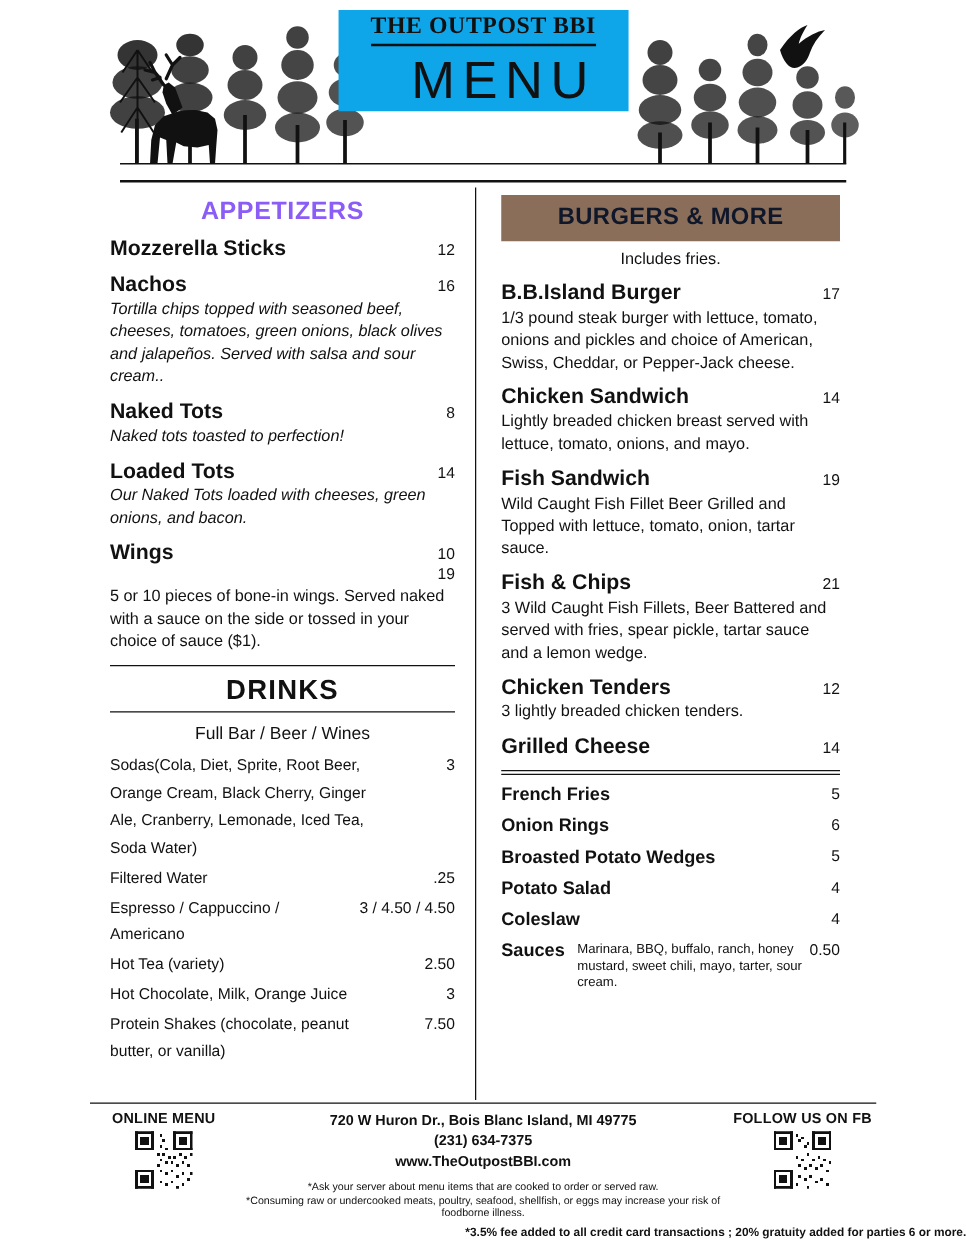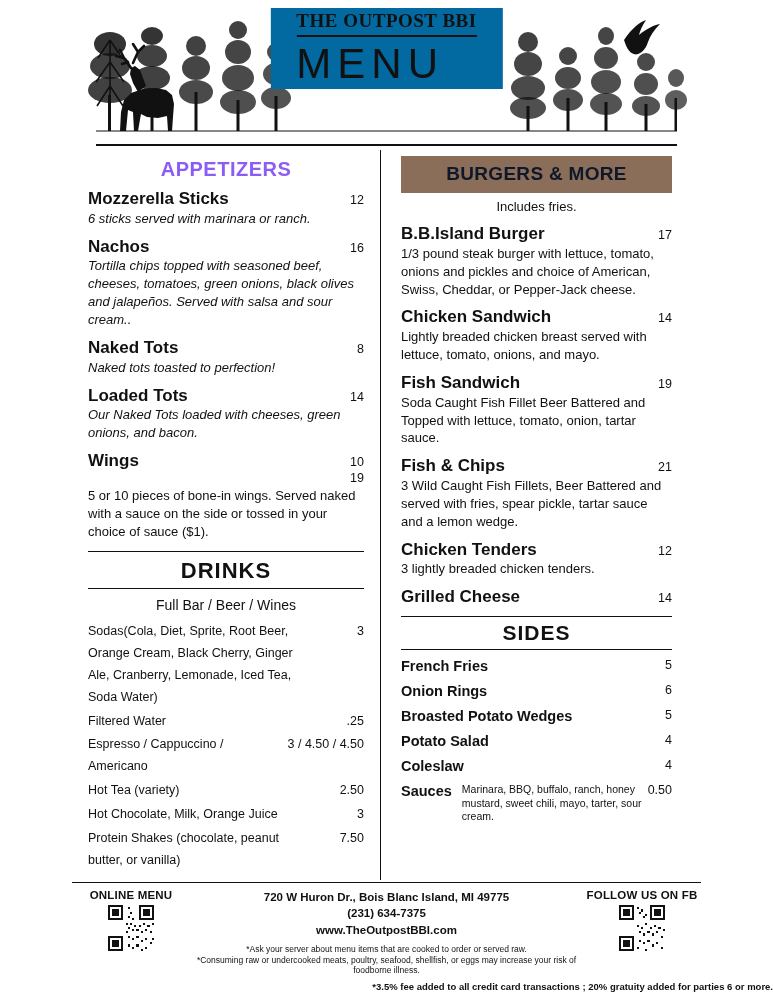--- a/index.html
+++ b/index.html
@@ -32,23 +32,23 @@
   .header-art {
     position: absolute;
     left: 0; top: 0;
     width: 773px; height: 150px;
   }
   .brand-block {
     position: absolute;
     left: 50%;
     transform: translateX(-50%);
     top: 8px;
-    text-align: left;
+    text-align: right;
     z-index: 5;
-    background: #0369a1;
+    background: #0ea5e9;
     padding: 2px 26px 4px 26px;
   }
   .brand-name {
     font-family: "Liberation Serif", serif;
     font-weight: bold;
     font-size: 19px;
     letter-spacing: 0.5px;
     padding-bottom: 3px;
     border-bottom: 2px solid #111;
     display: inline-block;
@@ -352,21 +352,20 @@
 
       <div class="section-title-plain">APPETIZERS</div>
 
       <div>
 
         <div class="item">
           <div class="item-head">
             <div class="item-name">Mozzerella Sticks</div>
             <div class="item-price">12</div>
           </div>
-          <div class="item-desc">6 sticks served with marinara or ranch.</div>
         </div>
 
         <div class="item">
           <div class="item-head">
             <div class="item-name">Nachos</div>
             <div class="item-price">16</div>
           </div>
           <div class="item-desc">Tortilla chips topped with seasoned beef, cheeses, tomatoes, green onions, black olives and jalapeños. Served with salsa and sour cream..</div>
         </div>
 
@@ -454,21 +453,21 @@
             <div class="item-price">14</div>
           </div>
           <div class="item-desc plain">Lightly breaded chicken breast served with lettuce, tomato, onions, and mayo.</div>
         </div>
 
         <div class="item">
           <div class="item-head">
             <div class="item-name">Fish Sandwich</div>
             <div class="item-price">19</div>
           </div>
-          <div class="item-desc plain">Soda Caught Fish Fillet Beer Battered and Topped with lettuce, tomato, onion, tartar sauce.</div>
+          <div class="item-desc plain">Wild Caught Fish Fillet Beer Grilled and Topped with lettuce, tomato, onion, tartar sauce.</div>
         </div>
 
         <div class="item">
           <div class="item-head">
             <div class="item-name">Fish &amp; Chips</div>
             <div class="item-price">21</div>
           </div>
           <div class="item-desc plain">3 Wild Caught Fish Fillets, Beer Battered and served with fries, spear pickle, tartar sauce and a lemon wedge.</div>
         </div>
 
@@ -484,21 +483,20 @@
           <div class="item-head">
             <div class="item-name">Grilled Cheese</div>
             <div class="item-price">14</div>
           </div>
         </div>
 
       </div>
 
       <div class="sides-wrap">
         <div class="sides-rule"></div>
-        <div class="sides-title">SIDES</div>
         <div class="sides-rule2"></div>
 
         <div class="side-row">
           <span>French Fries</span>
           <span class="side-price">5</span>
         </div>
         <div class="side-row">
           <span>Onion Rings</span>
           <span class="side-price">6</span>
         </div>

